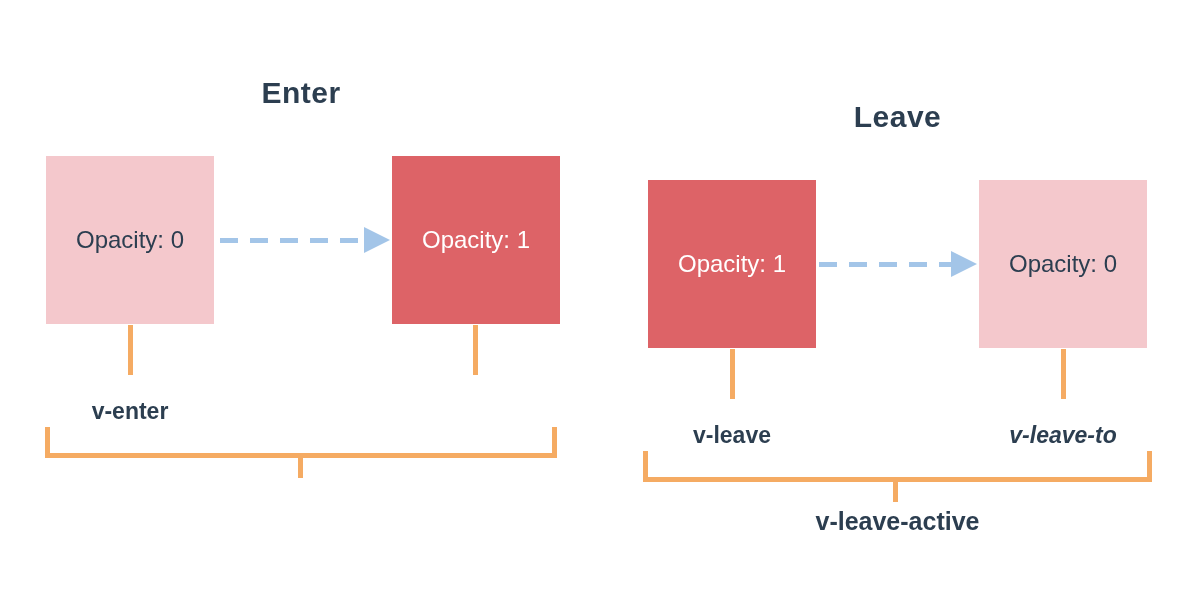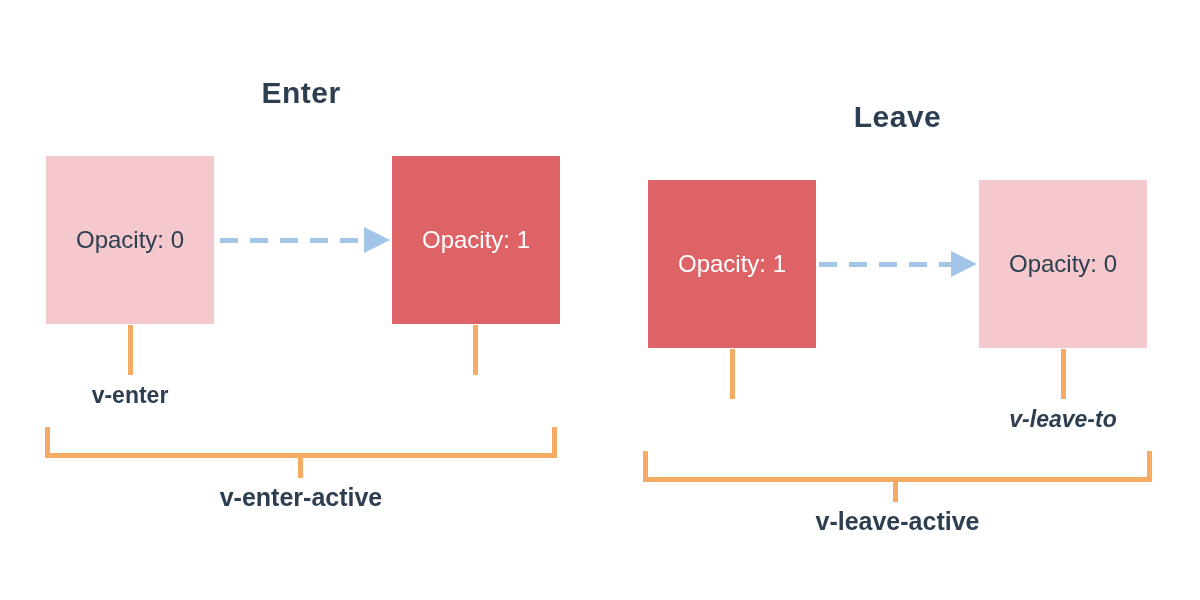--- a/index.html
+++ b/index.html
@@ -64,21 +64,21 @@
   }
   .connector {
     position: absolute;
     top: 325px;
     width: 5px;
     height: 50px;
     background: var(--orange);
   }
   .class-label {
     position: absolute;
-    top: 382px;
+    top: 398px;
     width: 168px;
     text-align: center;
     font-size: 23px;
     font-weight: bold;
     color: var(--navy);
   }
   .bracket {
     position: absolute;
     top: 427px;
     height: 26px;
@@ -122,40 +122,40 @@
     </div>
 
     <div class="connector" style="left:128px;"></div>
     <div class="connector" style="left:473px;"></div>
 
     <div class="class-label" style="left:46px;">v-enter</div>
 
     <div class="bracket" style="left:45px; width:502px;"></div>
     <div class="bracket-tick" style="left:298px;"></div>
 
-    <div class="active-label" style="left:45px; width:512px;">v-enter-active</div>
   </div>
 
   <div class="section" style="left:602px; width:598px;margin-top:24px;">
     <div class="section-title" style="left:41px; width:509px; top:76px;">Leave</div>
 
     <div class="state-box opaque" style="left:46px;">
       <span>Opacity: 1</span>
     </div>
 
     <div class="dashed-line" style="left:217px; width:132px;"></div>
     <div class="arrowhead" style="left:349px;"></div>
 
     <div class="state-box transparent" style="left:377px;">
       <span>Opacity: 0</span>
     </div>
 
     <div class="connector" style="left:128px;"></div>
     <div class="connector" style="left:459px;"></div>
 
+    <div class="class-label" style="left:46px;">v-leave</div>
     <div class="class-label" style="left:377px;font-style:italic;">v-leave-to</div>
 
     <div class="bracket" style="left:41px; width:499px;"></div>
     <div class="bracket-tick" style="left:291px;"></div>
 
     <div class="active-label" style="left:41px; width:509px;">v-leave-active</div>
   </div>
 
 </div>
 

